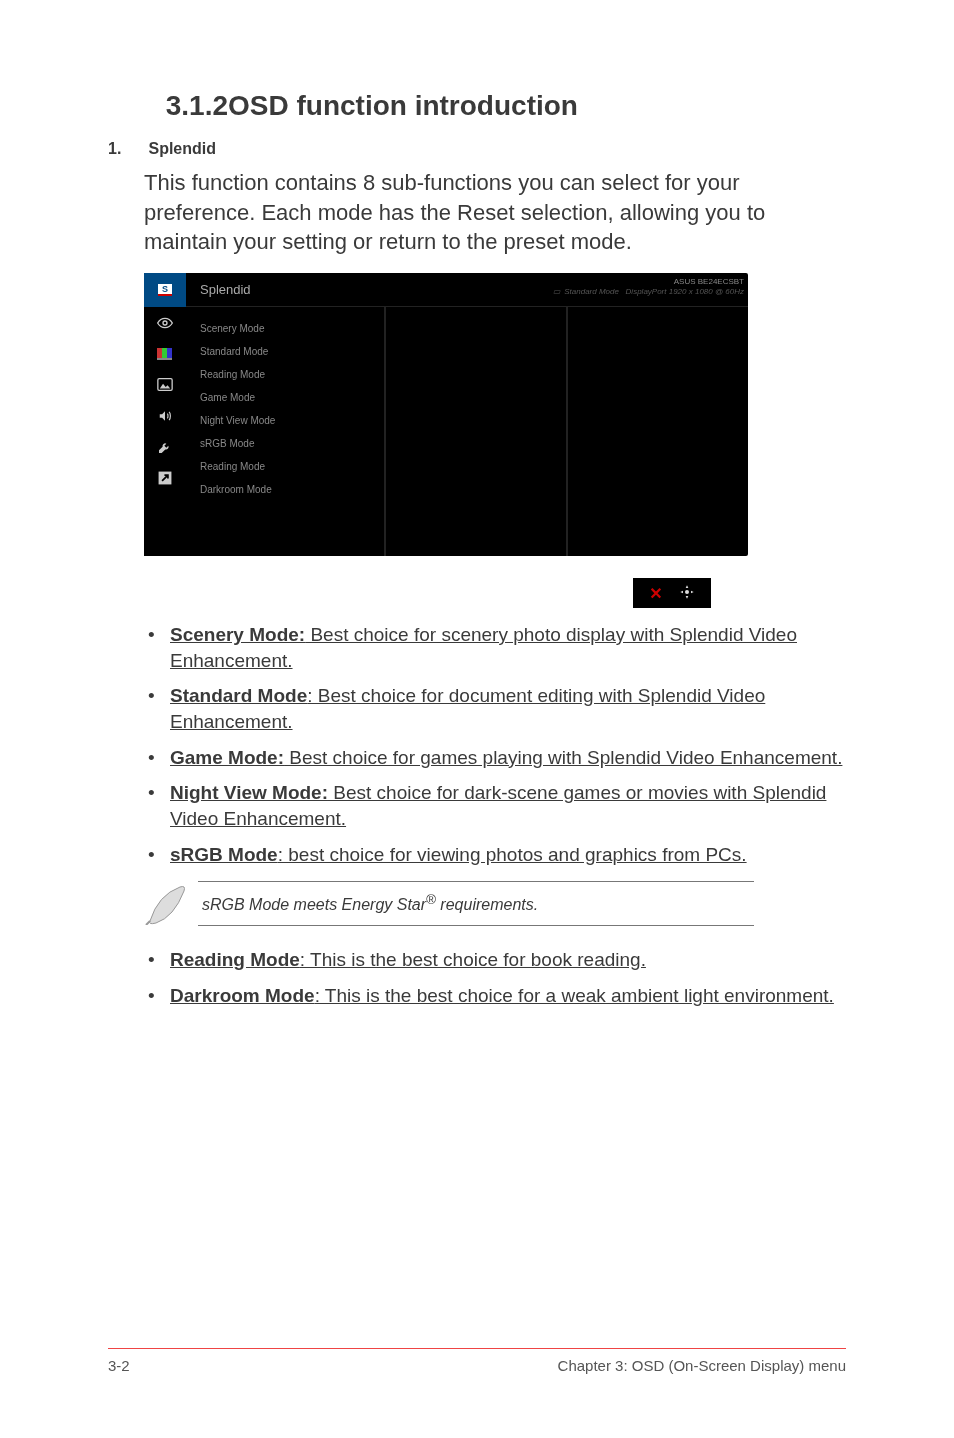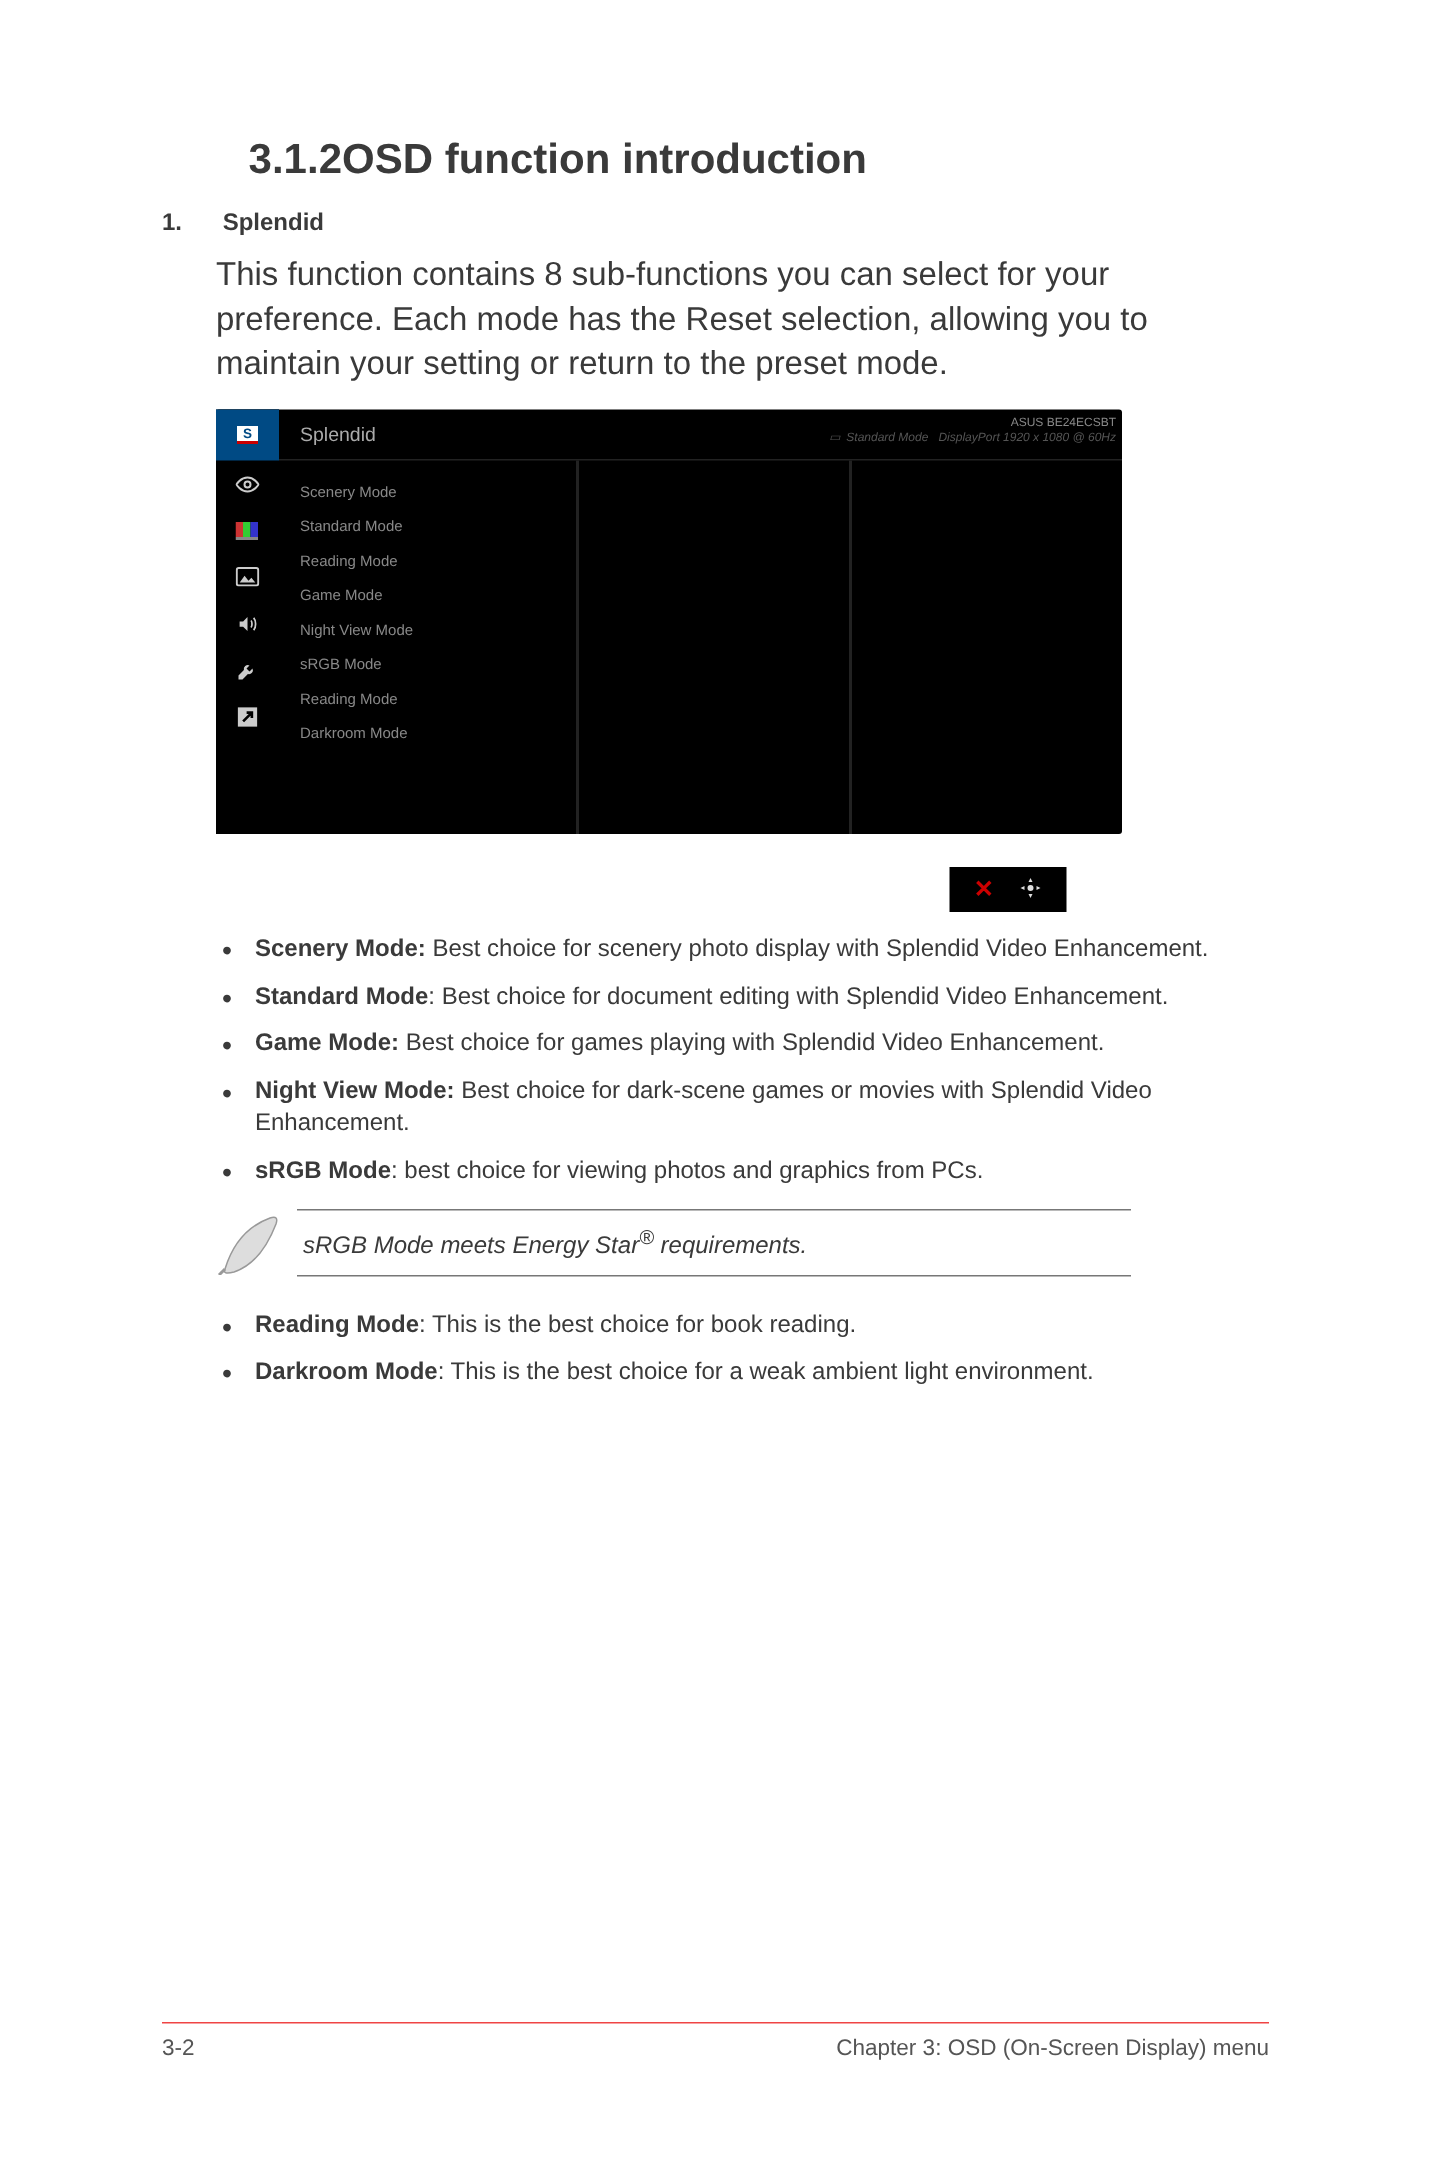--- a/index.html
+++ b/index.html
@@ -23,21 +23,21 @@
   .osd-cols { flex: 1; display: flex; }
   .osd-col1 { width: 200px; padding: 10px 0 0 14px; border-right: 2px solid #222; }
   .osd-col2 { flex: 1; border-right: 2px solid #222; }
   .osd-col3 { flex: 1; }
   .osd-item { font-size: 10px; color: #888; padding: 6px 0; }
   .thinbtns { margin: 22px 0 14px 0; display: flex; justify-content: flex-end; padding-right: 135px; }
   .thinbox { width: 78px; height: 30px; background: #000; display:flex; align-items:center; justify-content:space-around; padding:0 8px; }
   .thinbox .xx { color: #c00; font-weight: bold; font-size: 16px; }
   .thinbox .joy { color:#fff; font-size:14px; }
   ul.bullets { list-style: none; margin-left: 36px; }
-  ul.bullets > li { position: relative; padding-left: 26px; font-size: 16px; line-height: 1.35; margin-bottom: 10px; }
+  ul.bullets > li { position: relative; padding-left: 26px; font-size: 19px; line-height: 1.35; margin-bottom: 10px; text-decoration: underline; }
   ul.bullets > li::before { content: "•"; position: absolute; left: 4px; top: 0; font-size: 19px; }
   ul.bullets b { font-weight: bold; }
   .notewrap { display: flex; align-items: flex-start; margin: 14px 0 18px 36px; font-style: italic; }
   .pen { width: 54px; flex-shrink:0; }
   .notebox { flex: 1; border-top: 1px solid #777; border-bottom: 1px solid #777; padding: 10px 4px; font-size: 16px; margin-right: 92px; }
   .footer { position: absolute; bottom: 64px; left: 108px; right: 108px; border-top: 1px solid #ef4444; padding-top: 8px; display:flex; justify-content: space-between; font-size: 15px; color:#555; }
   .s-box { width:14px; height:12px; background:#fff; display:inline-flex; align-items:center; justify-content:center; color:#004a84; font-size:9px; font-weight:bold; border-bottom:2px solid #c00; }
 </style>
 </head>
 <body>

